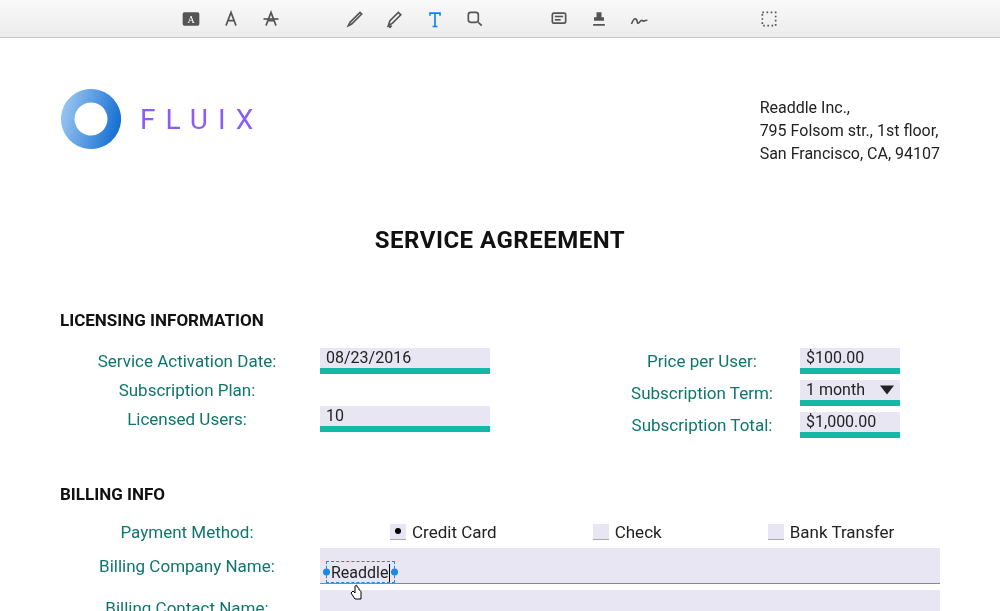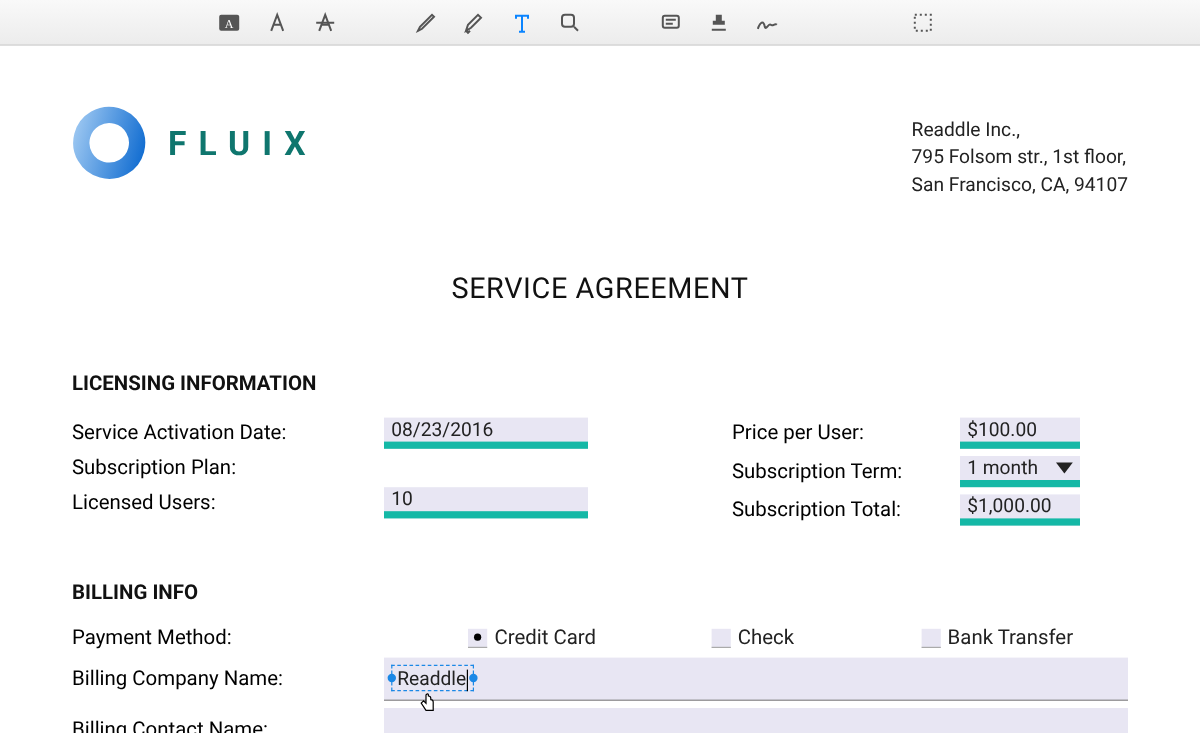--- a/index.html
+++ b/index.html
@@ -50,35 +50,35 @@
       display: flex;
       align-items: center;
       gap: 18px;
     }
     .logo-ring {
       width: 62px;
       height: 62px;
     }
     .logo-text {
       font-size: 28px;
-      font-weight: 700;
+      font-weight: 400;
       letter-spacing: 10px;
-      color: #0f766e;
+      color: #8b5cf6;
     }
     .address {
       font-size: 16px;
       line-height: 1.45;
       color: #222;
       text-align: left;
       padding-top: 8px;
     }
     .doc-title {
       text-align: center;
       font-size: 24px;
-      font-weight: 400;
+      font-weight: 700;
       letter-spacing: 0.5px;
       color: #111;
       margin-bottom: 56px;
     }
     .section-heading {
       font-size: 17px;
       font-weight: 700;
       color: #111;
       margin-bottom: 18px;
     }
@@ -88,23 +88,23 @@
       margin-bottom: 40px;
     }
     .form-col { flex: 1; }
     .form-row {
       display: flex;
       align-items: center;
       margin-bottom: 6px;
     }
     .form-label {
       flex: 0 0 260px;
-      text-align: left;
+      text-align: center;
       font-size: 17px;
-      color: #000000;
+      color: #0f766e;
       padding-right: 6px;
     }
     .form-col-right .form-label { flex: 0 0 190px; }
     .form-field {
       flex: 0 0 170px;
       height: 26px;
       background: #e8e6f3;
       border-bottom: 6px solid #14b8a6;
       display: flex;
       align-items: center;
@@ -127,21 +127,21 @@
     }
     .billing-section .form-label {
       flex: 0 0 260px;
     }
     .billing-line {
       flex: 1;
       height: 36px;
       background: #e8e6f3;
       border-bottom: 1px solid #888;
       display:flex;
-      align-items:center;
+      align-items:flex-end;
       padding:0 6px;
     }
     .payment-options {
       flex: 1;
       display: flex;
       gap: 16px;
       align-items: center;
     }
     .pay-opt {
       display: flex;

